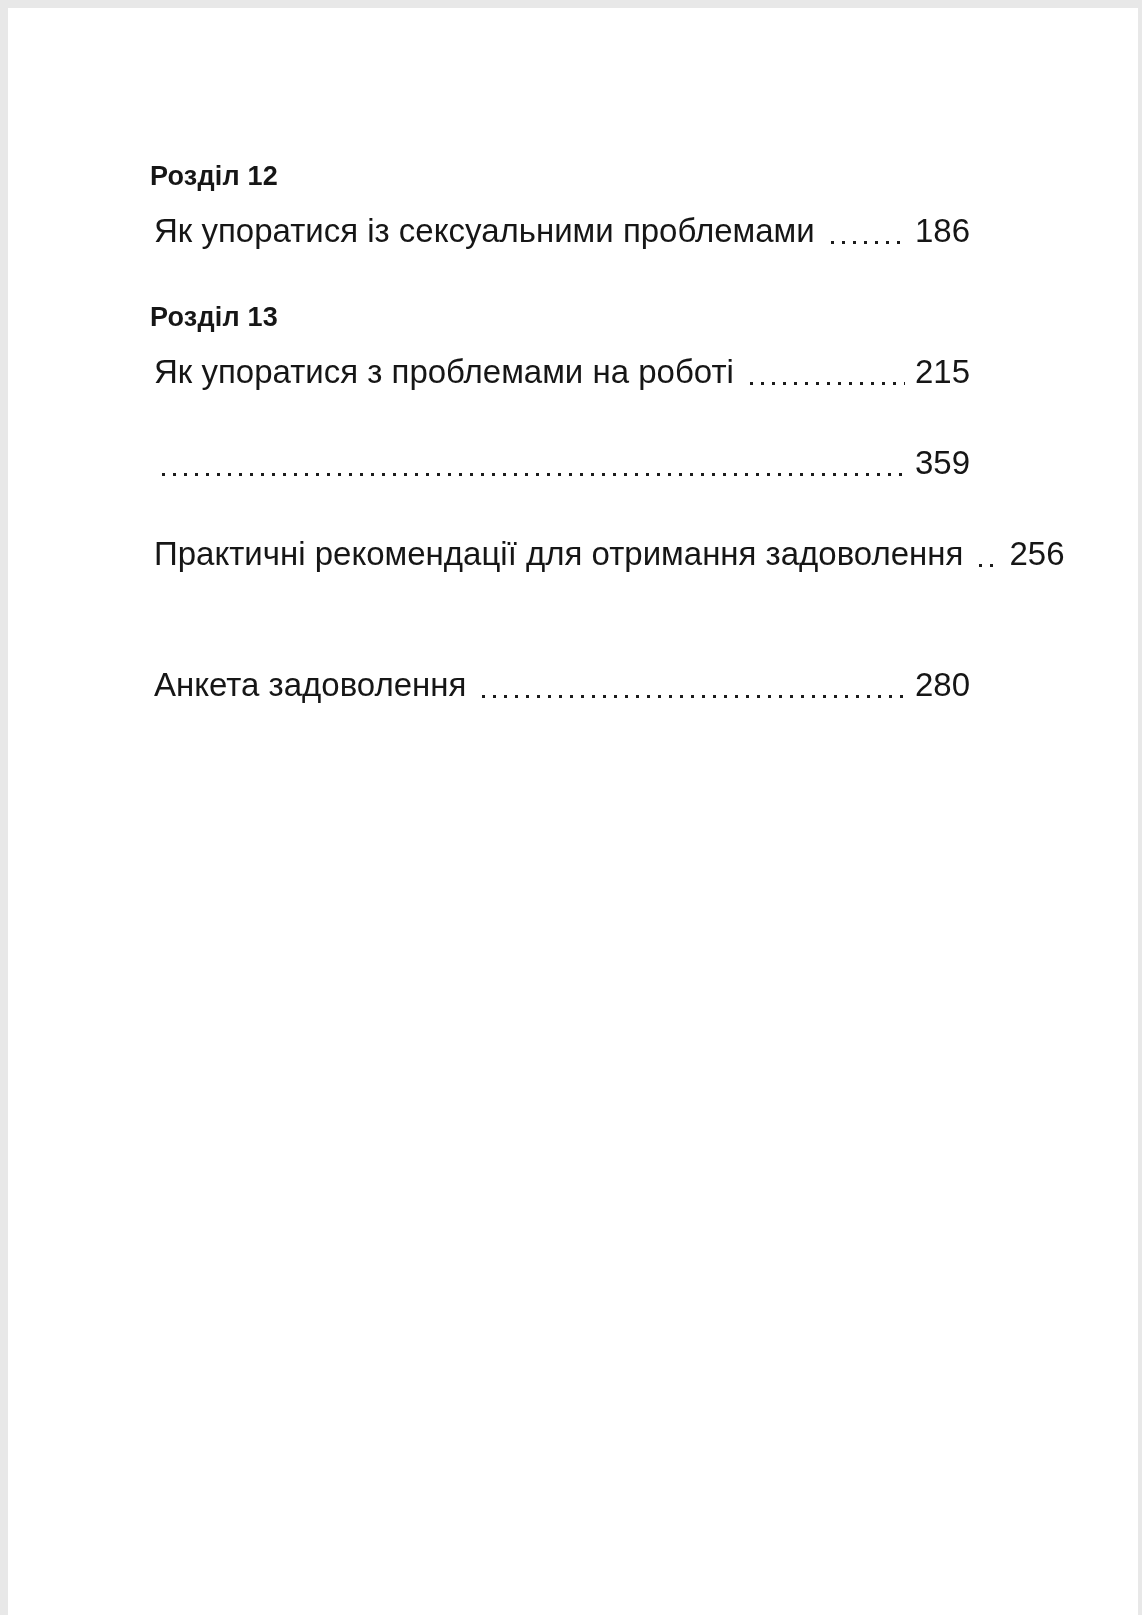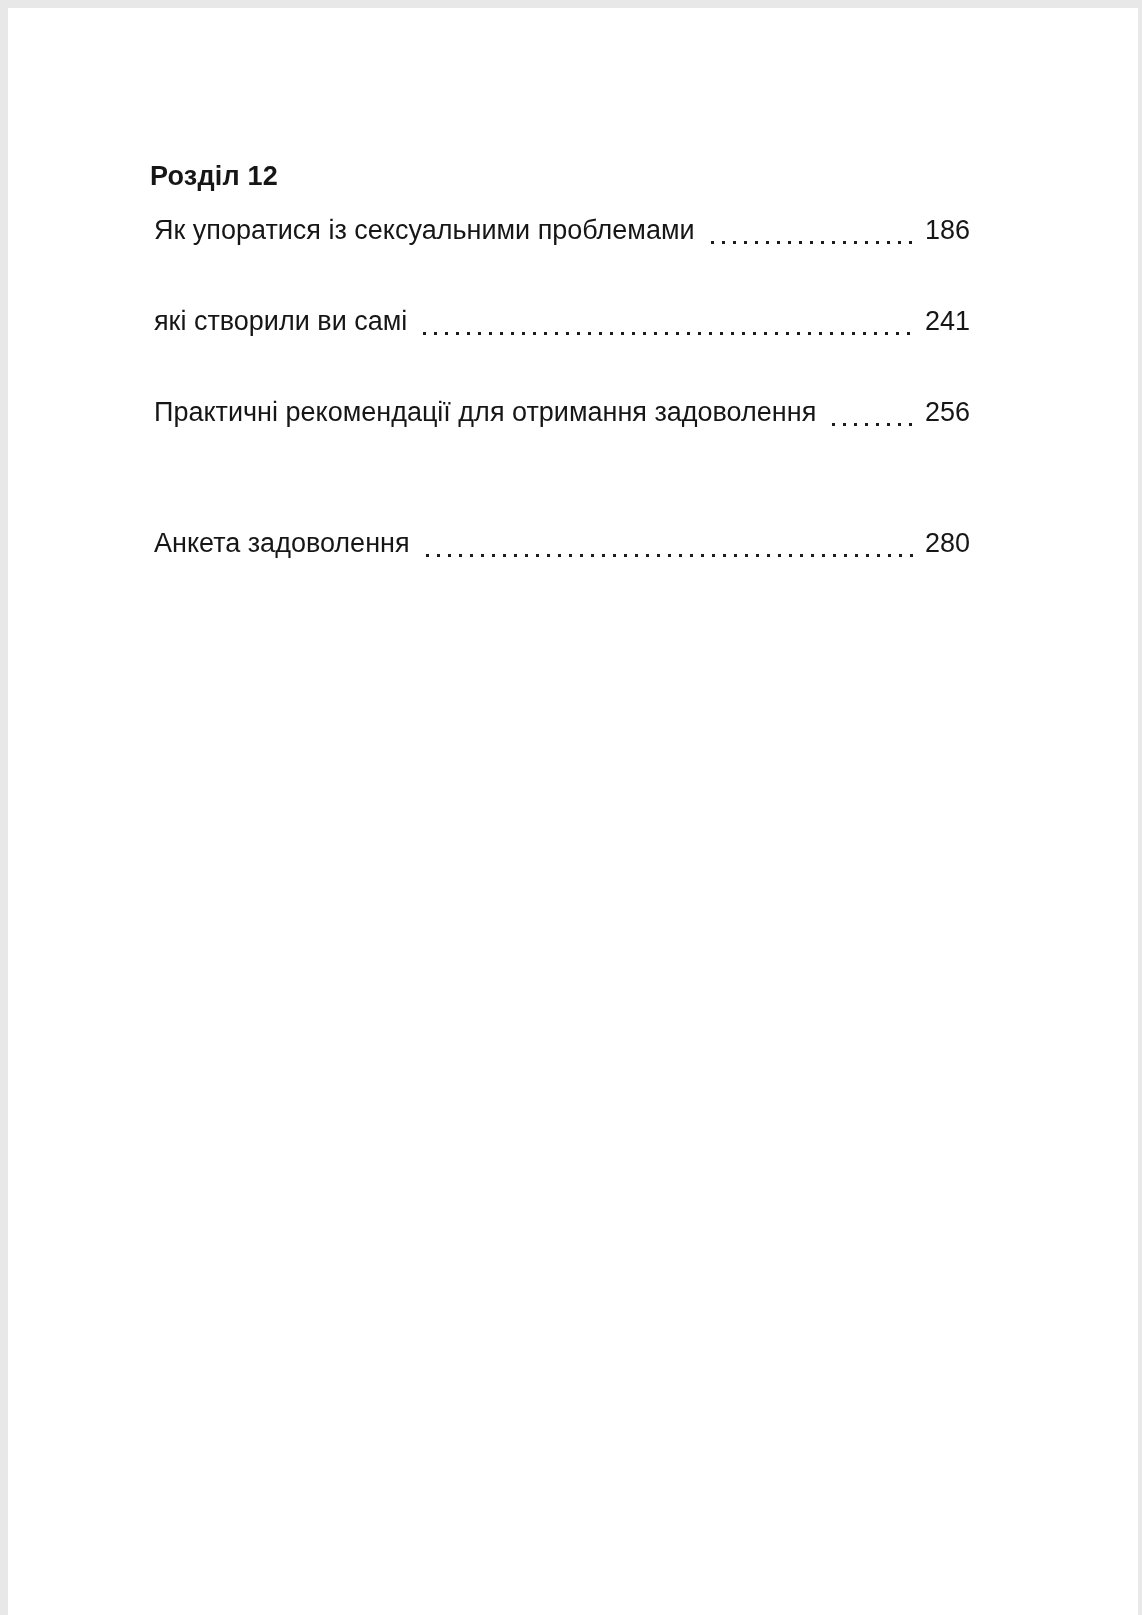--- a/index.html
+++ b/index.html
@@ -33,21 +33,21 @@
     font-size: 27px;
     line-height: 33px;
     font-weight: bold;
     letter-spacing: 0.2px;
     margin-bottom: 9px;
   }
 
   .toc-line {
     display: flex;
     align-items: stretch;
-    font-size: 27px;
+    font-size: 33px;
     line-height: 33px;
   }
 
   .toc-title {
     white-space: nowrap;
     flex: 0 0 auto;
   }
 
   .leader {
     flex: 1 1 auto;
@@ -80,26 +80,33 @@
 
     <section class="toc-block">
       <h2 class="toc-heading">Розділ 12</h2>
       <div class="toc-line">
         <span class="toc-title">Як упоратися із сексуальними проблемами</span>
         <span class="leader"></span>
         <span class="toc-page">186</span>
       </div>
     </section>
 
+    <section class="toc-block">
+      <h2 class="toc-heading">Розділ 13</h2>
+      <div class="toc-line">
+        <span class="toc-title">Як упоратися з проблемами на роботі</span>
+        <span class="leader"></span>
+        <span class="toc-page">215</span>
+      </div>
+    </section>
 
     <section class="toc-block">
       <div class="toc-line">
-        <span class="toc-title">які створили ви самі</span>
         <span class="leader"></span>
-        <span class="toc-page">241</span>
+        <span class="toc-page">359</span>
       </div>
     </section>
 
 
     <section class="toc-block">
       <div class="toc-line">
         <span class="toc-title">Практичні рекомендації для отримання задоволення</span>
         <span class="leader"></span>
         <span class="toc-page">256</span>
       </div>

